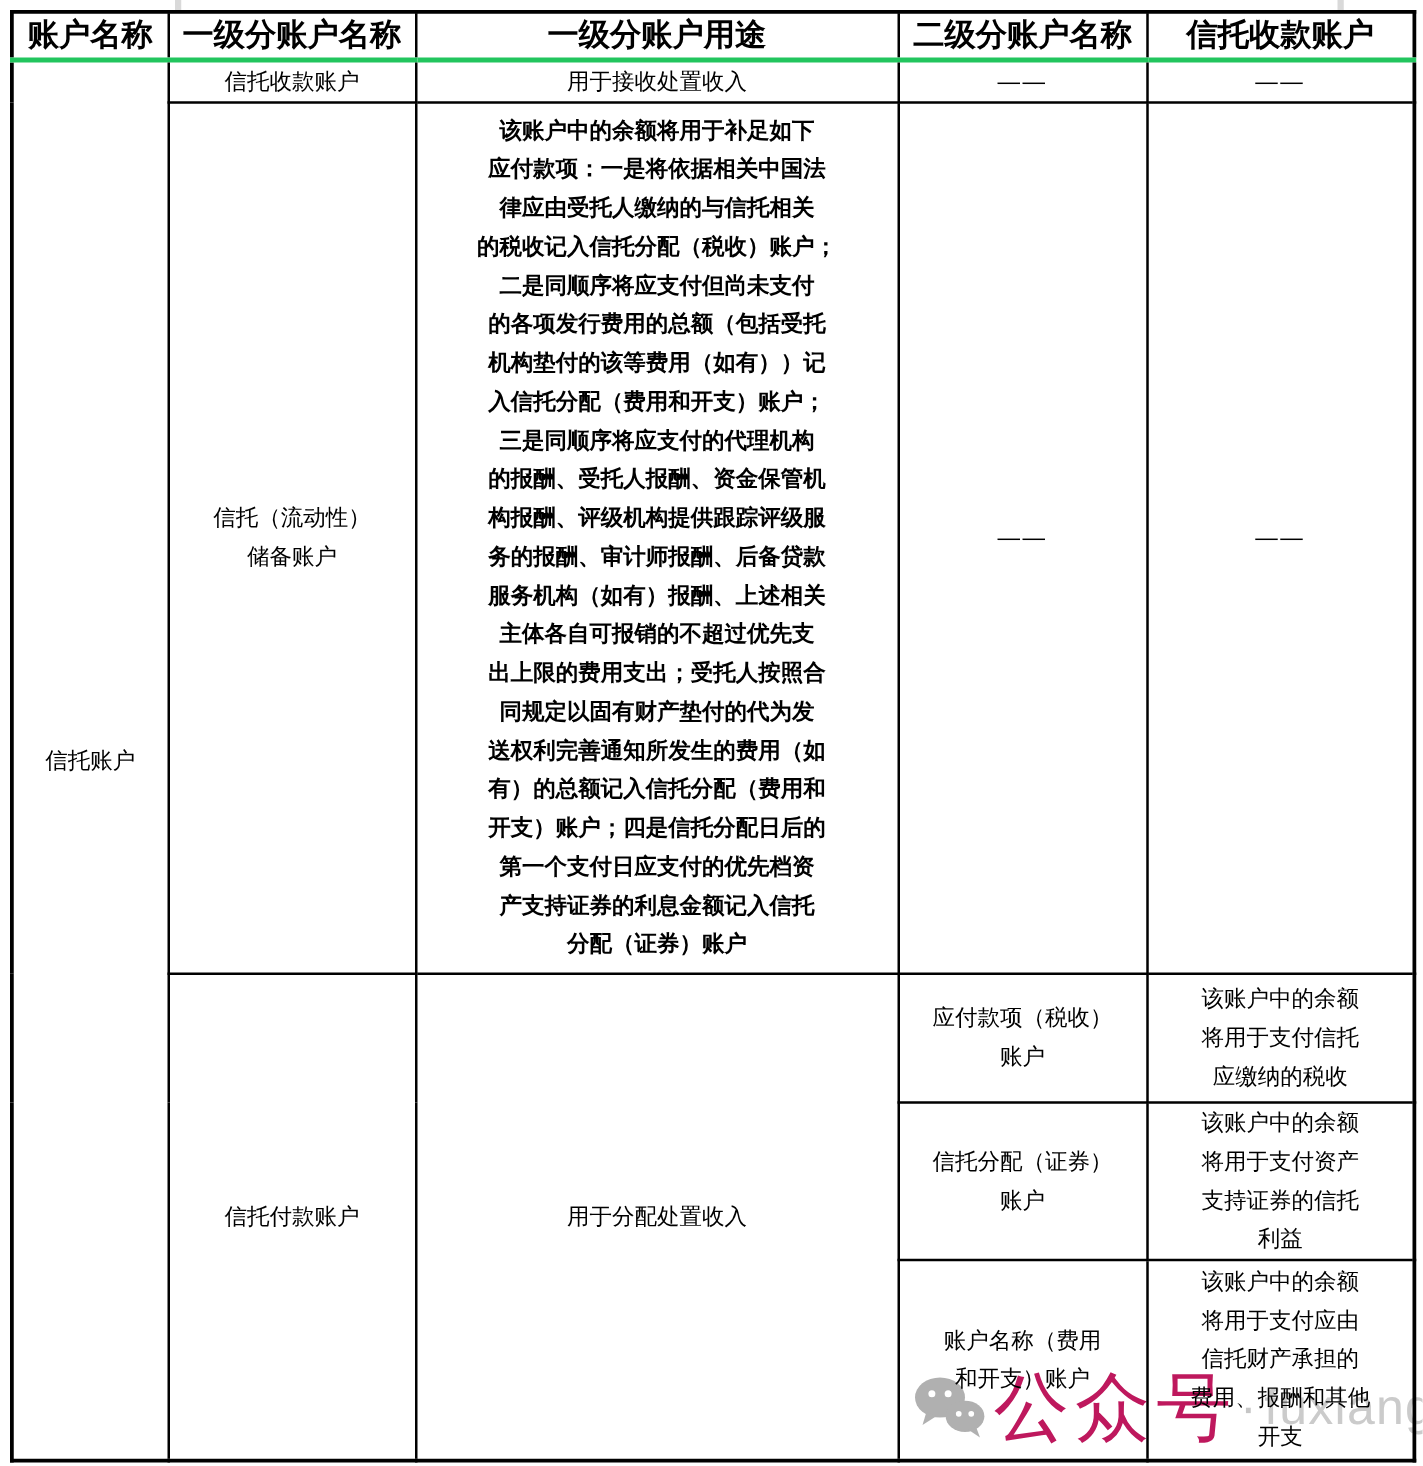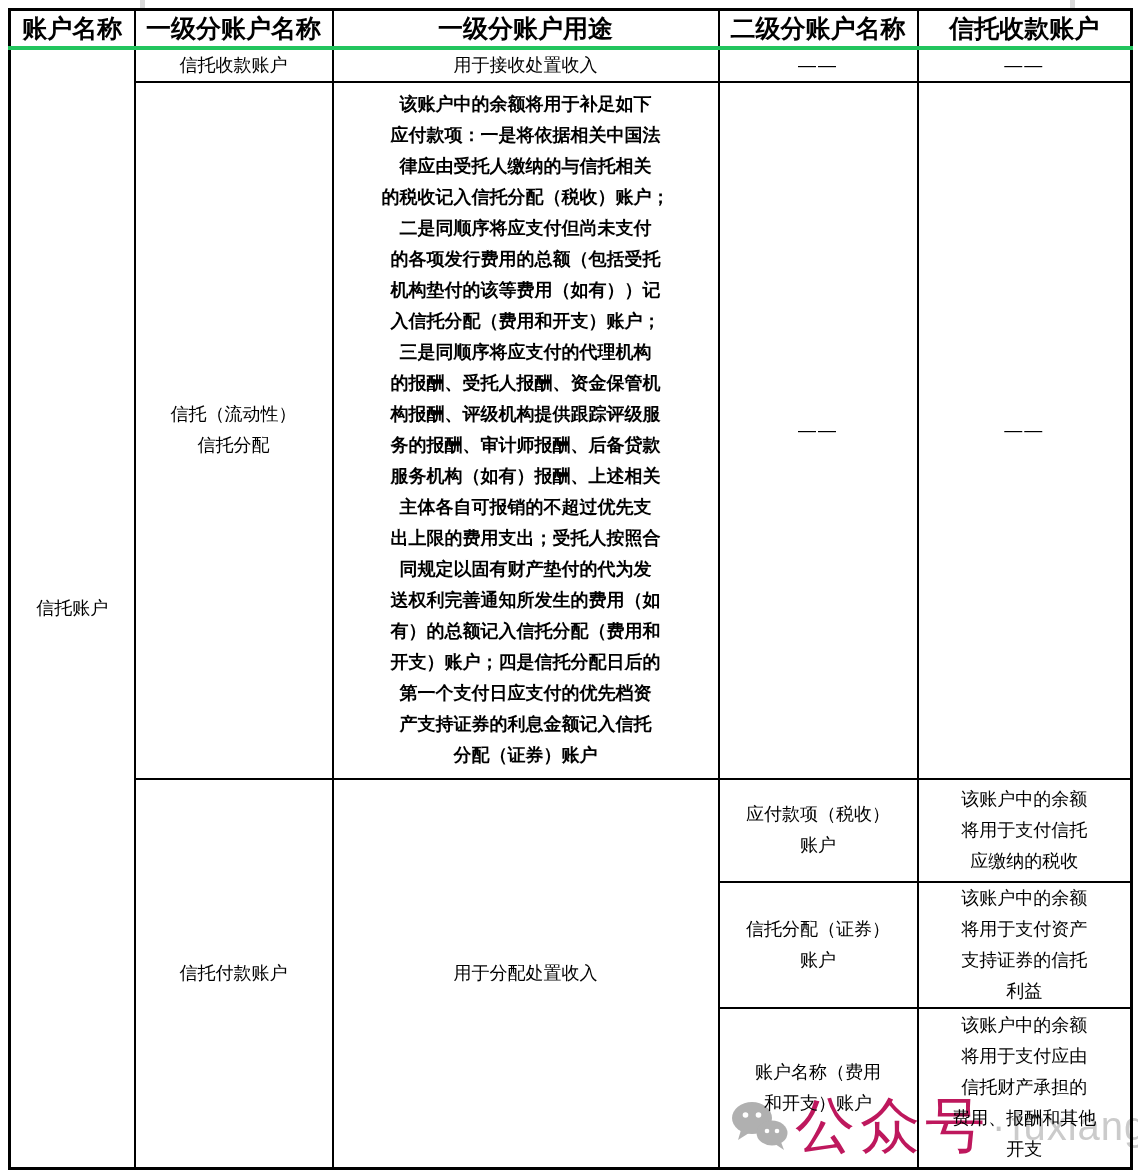--- a/index.html
+++ b/index.html
@@ -142,21 +142,21 @@
     </tr>
     <tr style="height:33px;">
       <td rowspan="5">信托账户</td>
       <td>信托收款账户</td>
       <td>用于接收处置收入</td>
       <td class="dash">——</td>
       <td class="dash">——</td>
     </tr>
     <tr style="height:697px;">
       <td class="pre">信托（流动性）
-信托分配</td>
+储备账户</td>
       <td class="long-purpose">该账户中的余额将用于补足如下
 应付款项：一是将依据相关中国法
 律应由受托人缴纳的与信托相关
 的税收记入信托分配（税收）账户；
 二是同顺序将应支付但尚未支付
 的各项发行费用的总额（包括受托
 机构垫付的该等费用（如有））记
 入信托分配（费用和开支）账户；
 三是同顺序将应支付的代理机构
 的报酬、受托人报酬、资金保管机

